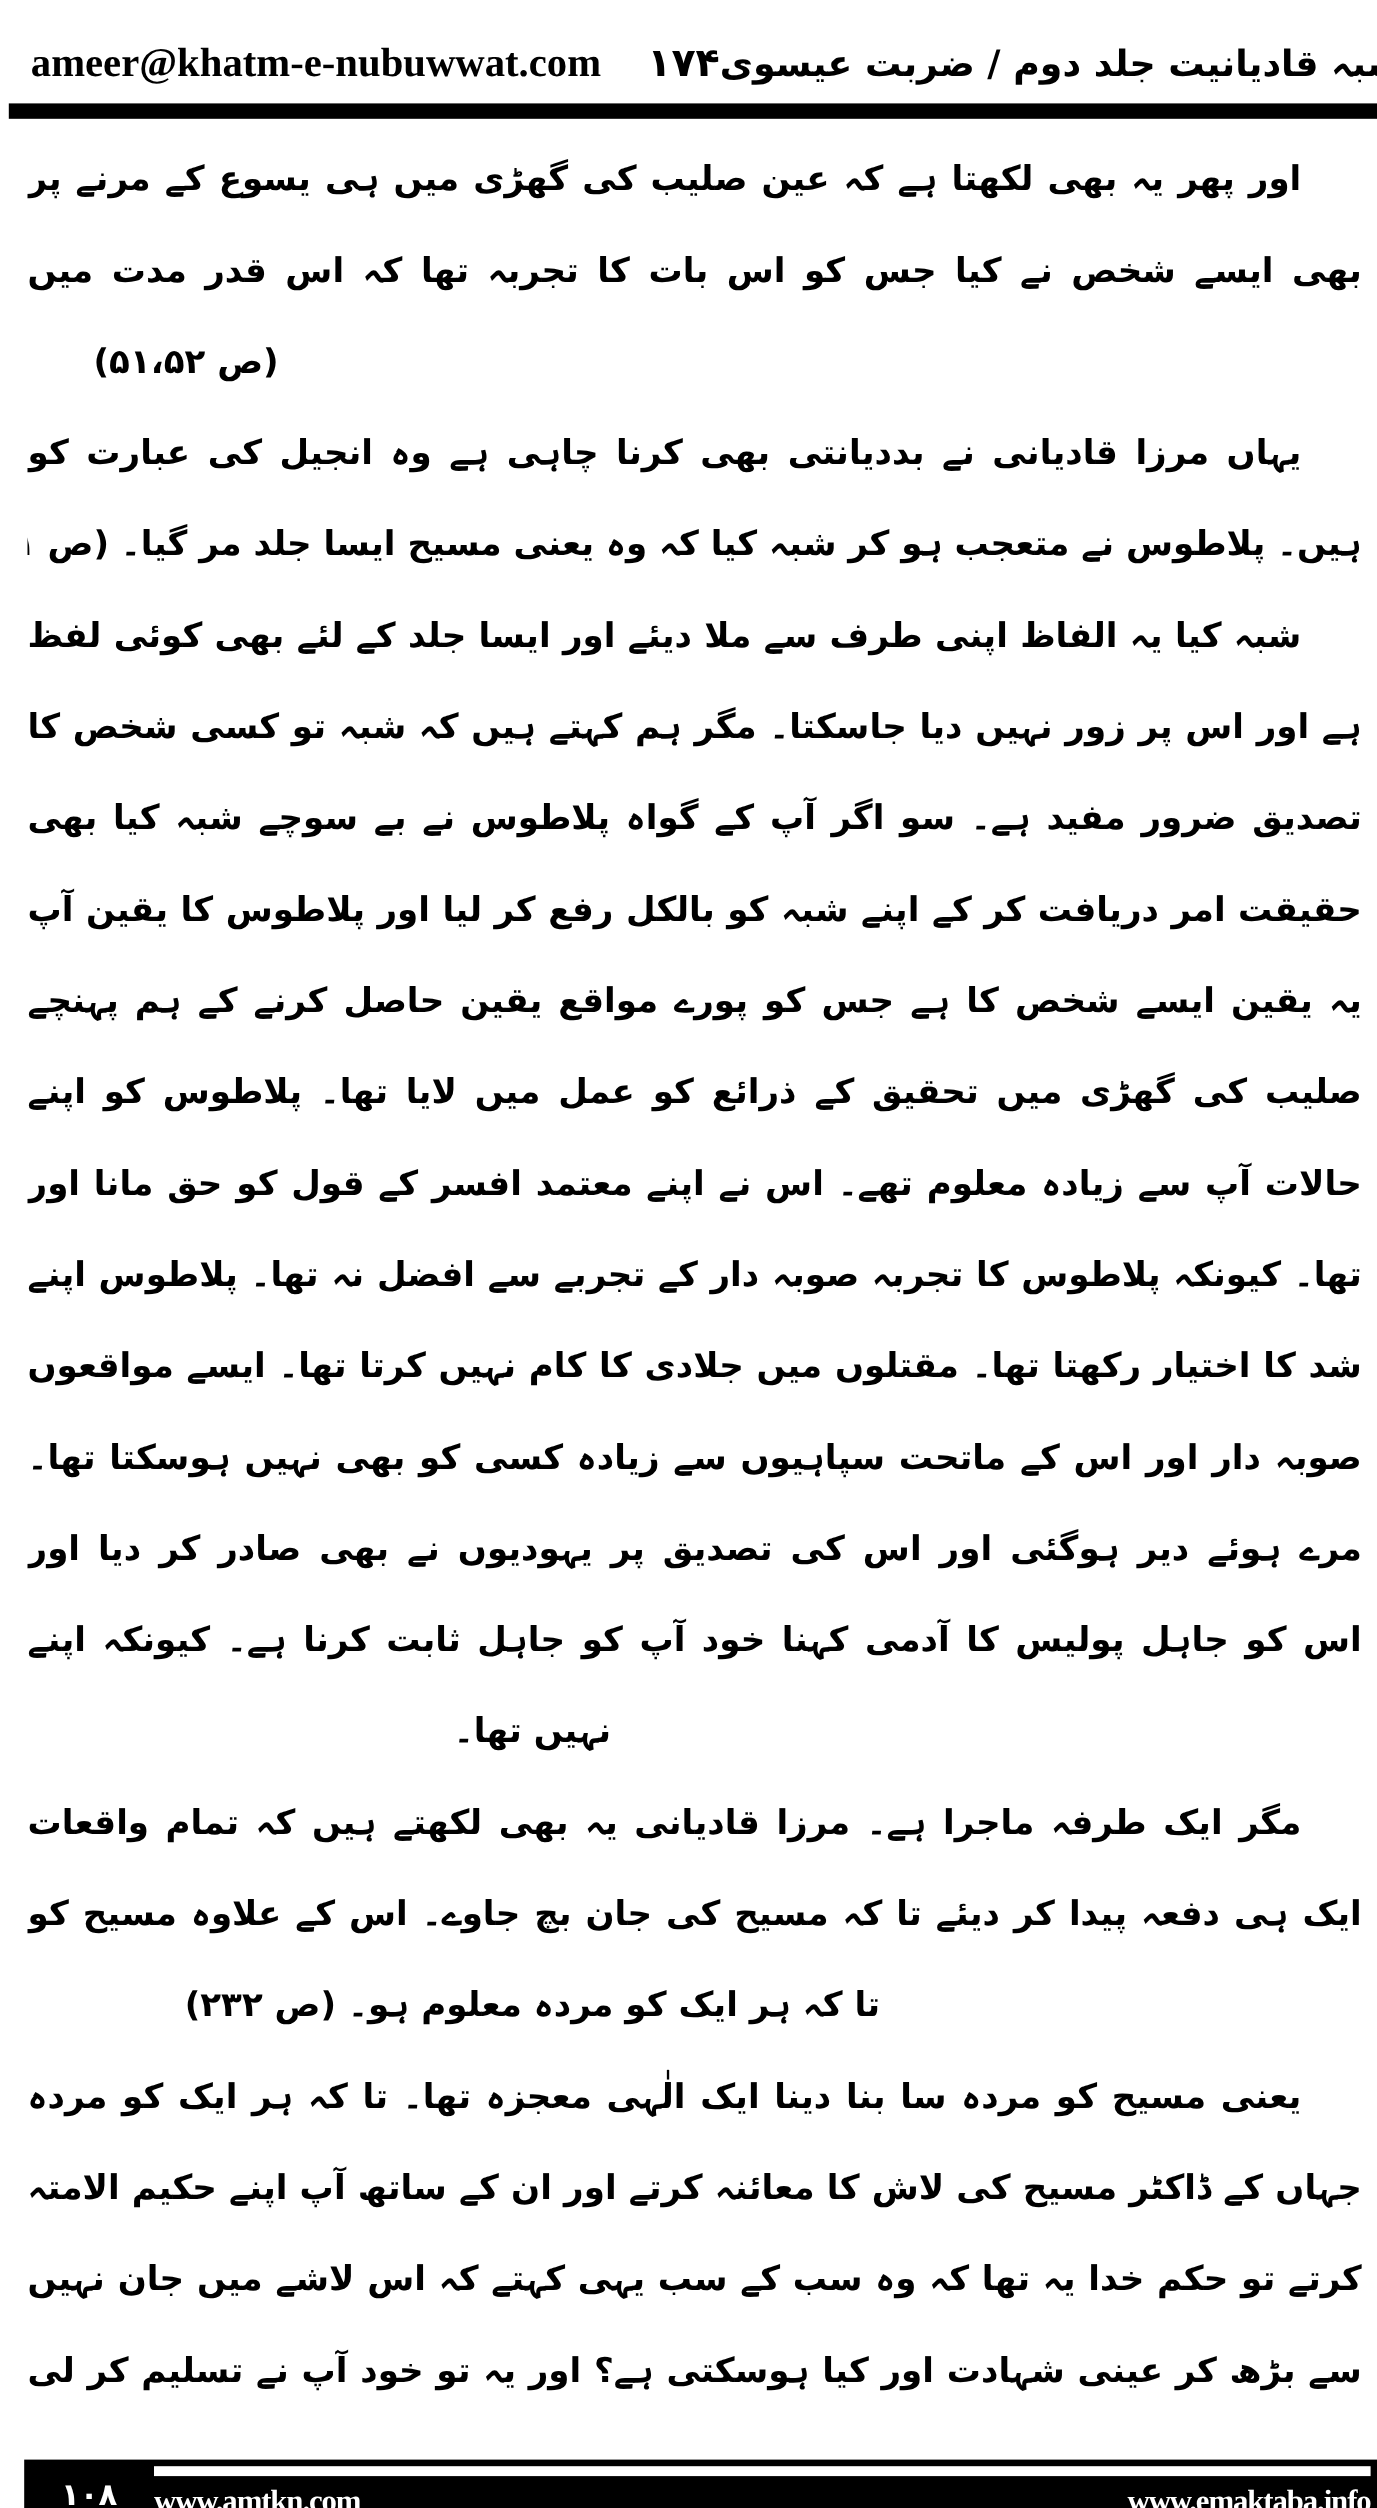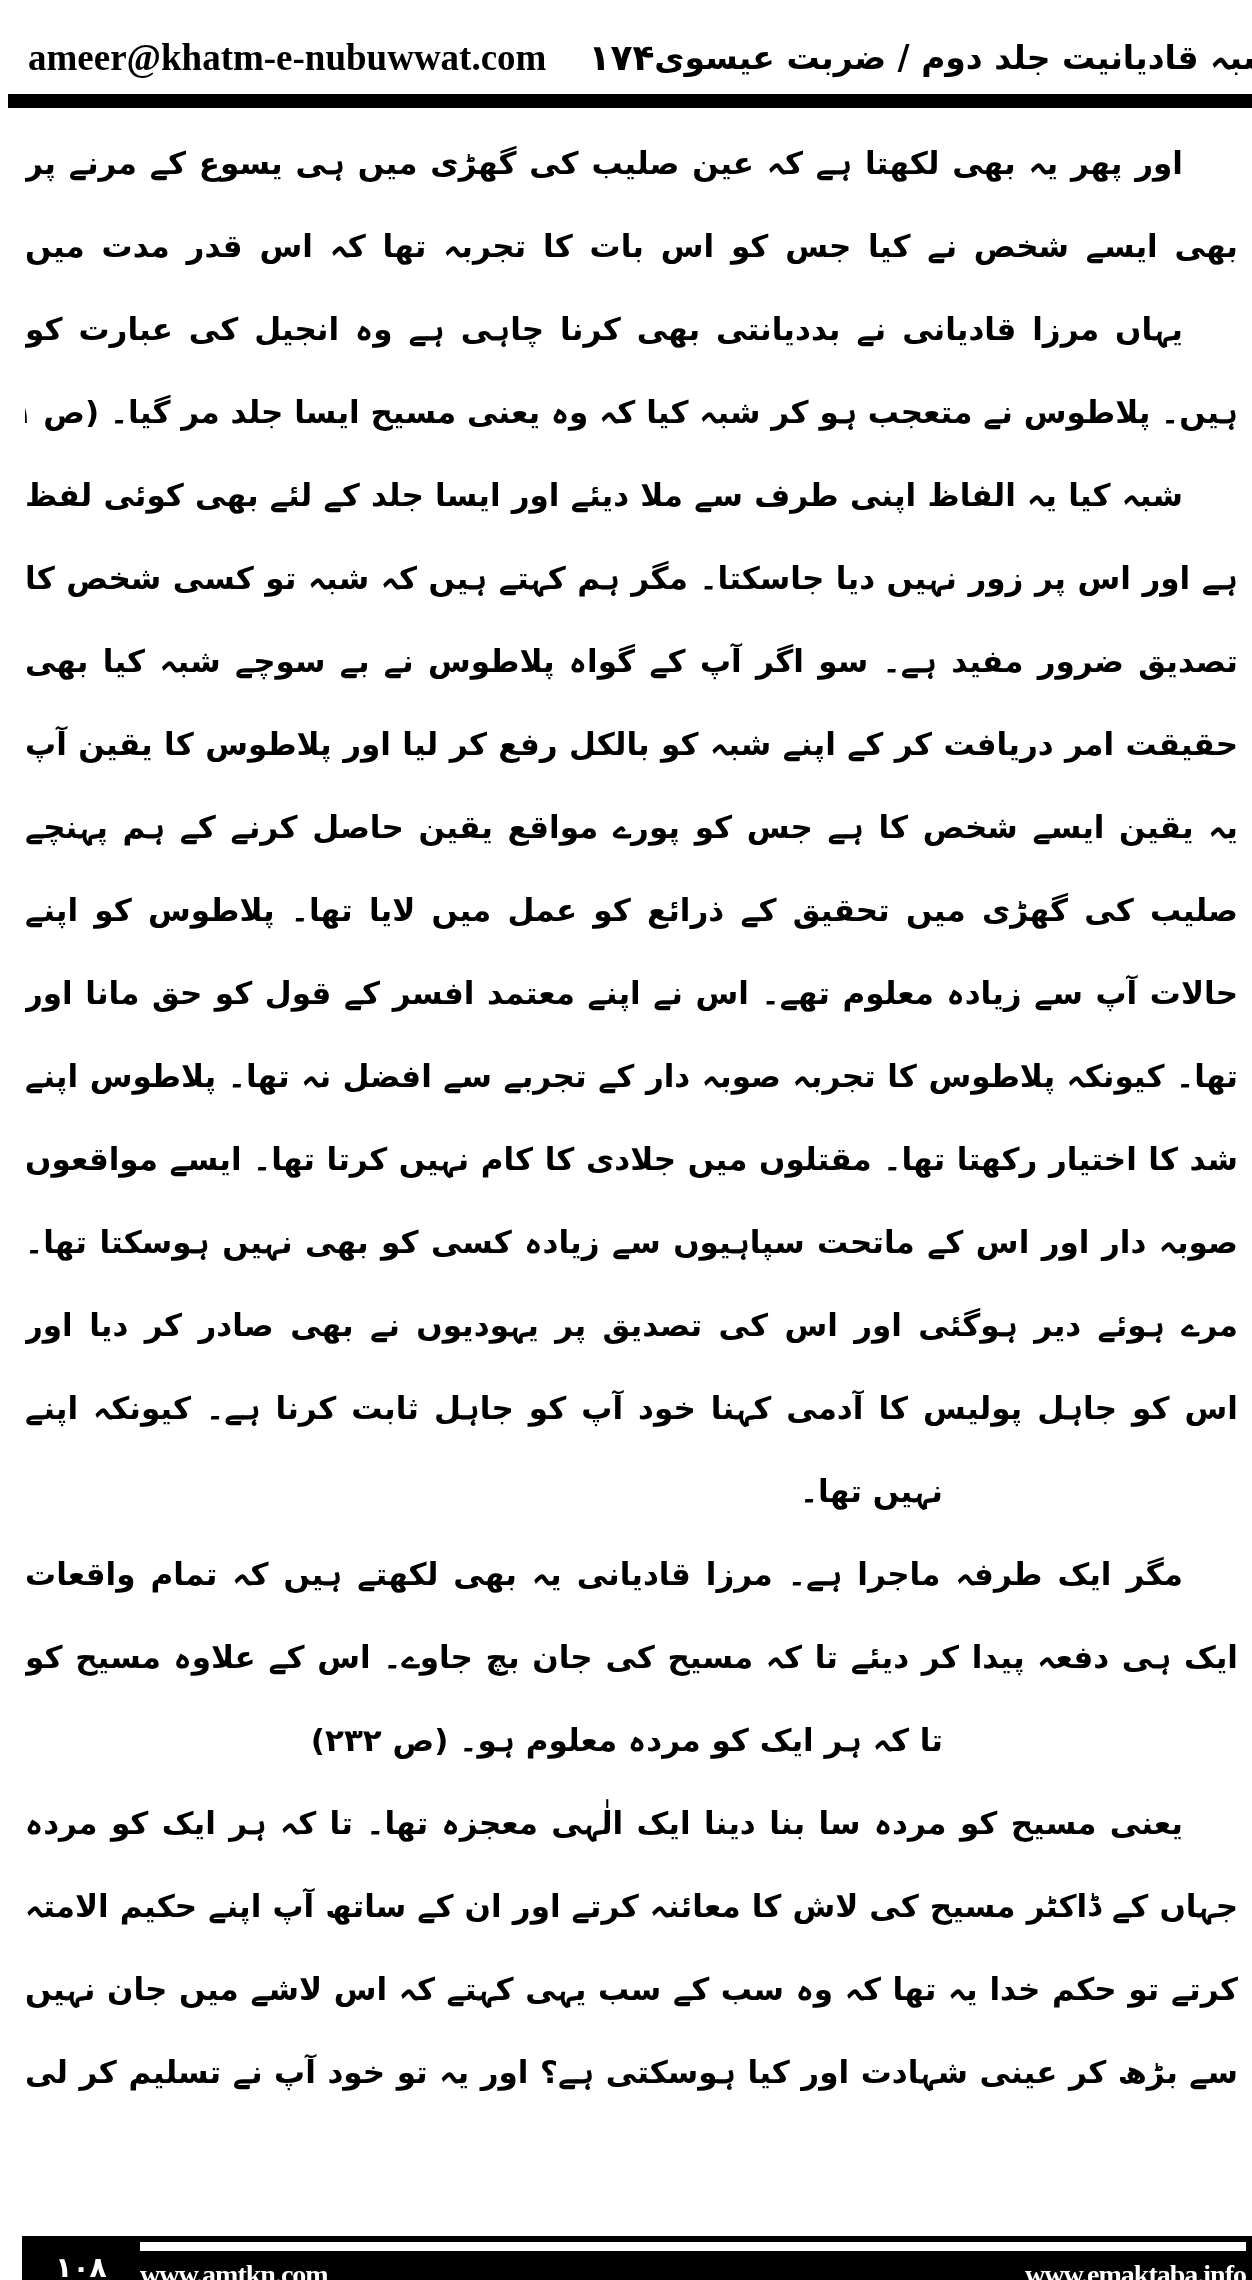--- a/index.html
+++ b/index.html
@@ -63,21 +63,21 @@
     white-space: nowrap;
     overflow: hidden;
   }
   .line.fill {
     white-space: normal;
     text-align: justify;
     text-align-last: justify;
   }
   .line.first { padding-right: 55px; }
   .line.flush-right { text-align: right; }
-  .line.inset-right { text-align: right; padding-right: 295px; }
+  .line.inset-right { text-align: center; padding-right: 295px; }
   .line.end-left { text-align: left; padding-left: 60px; }
 
   
   .footer-bar {
     position: absolute;
     top: 2212px; left: 22px; right: 0px; height: 62px;
     background: #000;
     display: flex;
     align-items: stretch;
     color: #fff;
@@ -124,20 +124,21 @@
     <span class="header-email">ameer@khatm-e-nubuwwat.com</span>
     <span class="header-pagenum">۱۷۴</span>
     <span class="header-title" dir="rtl">محاسبہ قادیانیت جلد دوم / ضربت عیسوی</span>
   </div>
 
   <div class="divider-bar"></div>
 
   <div class="body-text">
       <div class="line fill first">اور پھر یہ بھی لکھتا ہے کہ عین صلیب کی گھڑی میں ہی یسوع کے مرنے پر شبہ ہوا اور شبہ</div>
       <div class="line fill">بھی ایسے شخص نے کیا جس کو اس بات کا تجربہ تھا کہ اس قدر مدت میں صلیب پر جان نکلتی ہے۔</div>
+      <div class="line end-left">(ص ۵۱،۵۲)</div>
       <div class="line fill first">یہاں مرزا قادیانی نے بددیانتی بھی کرنا چاہی ہے وہ انجیل کی عبارت کو یوں نقل کرتے</div>
       <div class="line flush-right">ہیں۔ پلاطوس نے متعجب ہو کر شبہ کیا کہ وہ یعنی مسیح ایسا جلد مر گیا۔ (ص ۵۱)</div>
       <div class="line fill first">شبہ کیا یہ الفاظ اپنی طرف سے ملا دیئے اور ایسا جلد کے لئے بھی کوئی لفظ اصل میں نہیں</div>
       <div class="line fill">ہے اور اس پر زور نہیں دیا جاسکتا۔ مگر ہم کہتے ہیں کہ شبہ تو کسی شخص کا بھی یہاں مفید نہیں۔ مگر ہاں!</div>
       <div class="line fill">تصدیق ضرور مفید ہے۔ سو اگر آپ کے گواہ پلاطوس نے بے سوچے شبہ کیا بھی تھا تو اس نے</div>
       <div class="line fill">حقیقت امر دریافت کر کے اپنے شبہ کو بالکل رفع کر لیا اور پلاطوس کا یقین آپ کو جھوٹا بنا رہا ہے۔</div>
       <div class="line fill">یہ یقین ایسے شخص کا ہے جس کو پورے مواقع یقین حاصل کرنے کے ہم پہنچے ہوئے تھے اور جو عین</div>
       <div class="line fill">صلیب کی گھڑی میں تحقیق کے ذرائع کو عمل میں لایا تھا۔ پلاطوس کو اپنے ماتحتوں اور کارکنوں کے</div>
       <div class="line fill">حالات آپ سے زیادہ معلوم تھے۔ اس نے اپنے معتمد افسر کے قول کو حق مانا اور ماننا بھی چاہیئے</div>
       <div class="line fill">تھا۔ کیونکہ پلاطوس کا تجربہ صوبہ دار کے تجربے سے افضل نہ تھا۔ پلاطوس اپنے اجلاس اور محل میں حکم</div>

